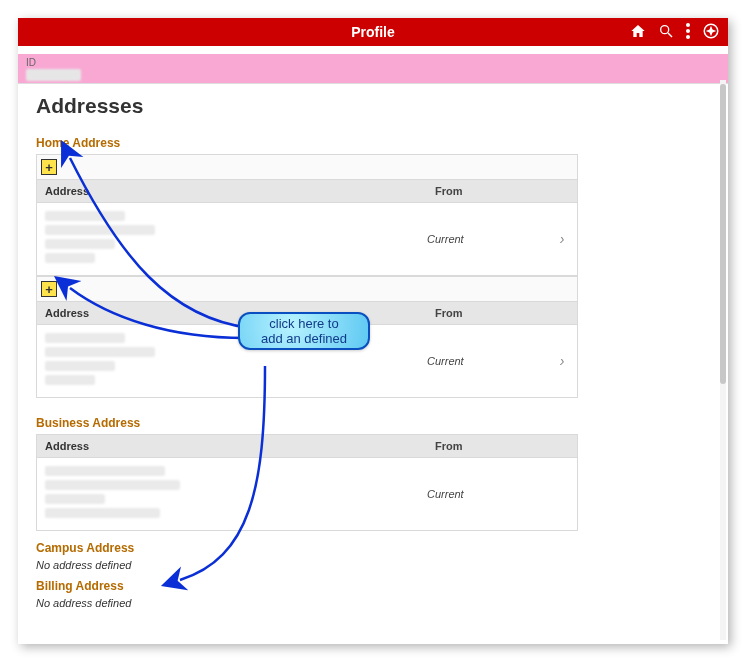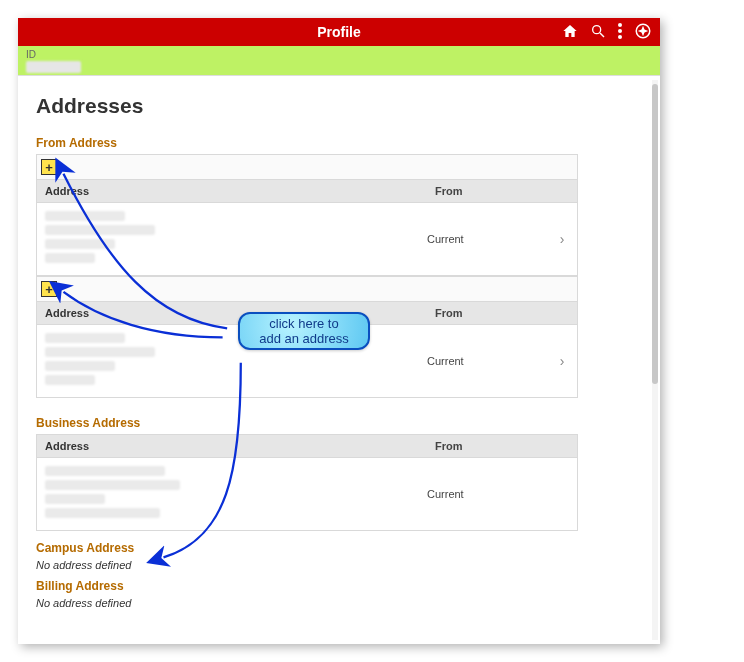--- a/index.html
+++ b/index.html
@@ -1,37 +1,37 @@
 <!DOCTYPE html>
 <html><head>
 <meta charset="utf-8">
 <style>
   * { box-sizing: border-box; }
   html, body { margin:0; padding:0; font-family: Arial, Helvetica, sans-serif; font-size:12px; color:#333; background:#fff;}
   body { padding:18px; }
-  .page-wrap { width:642px; height:626px; position:relative; background:#fff; box-shadow: 3px 3px 10px rgba(0,0,0,0.3); }
+  .page-wrap { width:710px; height:626px; position:relative; background:#fff; box-shadow: 3px 3px 10px rgba(0,0,0,0.3); }
   .header { background:#cc0000; color:#fff; height:28px; display:flex; align-items:center; position:relative;}
   .header .title { flex:1; text-align:center; font-weight:bold; font-size:14px;}
   .header .icons { position:absolute; right:8px; top:0; height:28px; display:flex; align-items:center; gap:12px;}
   .header .icons span, .header .icons svg { color:#fff; fill:#fff; }
-  .id-bar { background:#bef264; border-bottom:1px solid #ddd; font-size:11px; color:#555; padding:3px 8px 6px 8px; height:30px;}
+  .id-bar { background:#f9a8d4; border-bottom:1px solid #ddd; font-size:11px; color:#555; padding:3px 8px 6px 8px; height:30px;margin-top:8px;}
   .id-label { font-size:10px; color:#666;}
   .id-blur { width:55px; height:12px; background:#e6e6e6; border-radius:2px; filter:blur(1px); margin-top:1px;}
   .body-area { position:absolute; top:58px; bottom:0; left:0; right:0; overflow:hidden; }
   .scroll-inner { position:absolute; top:0; left:0; right:10px; bottom:0; overflow-y:auto; padding:18px 18px 0 18px; }
   .scrollbar-track { position:absolute; right:2px; top:4px; bottom:4px; width:6px; background:#f4f4f4; }
   .scrollbar-thumb { position:absolute; right:2px; top:8px; width:6px; height:300px; background:#c7c7c7; border-radius:3px; }
   .page-heading { font-size:21px; font-weight:bold; margin-bottom:18px; }
   .section-title { color:#b56b00; font-weight:bold; font-size:12px; margin:8px 0 4px 0; }
   .addr-table { width:542px; border:1px solid #d9d9d9; border-collapse:collapse; }
   .addr-table .plus-row { background:#fafafa; padding:2px; border-bottom:1px solid #d9d9d9;}
   .plus-btn { width:16px; height:16px; background:#ffe34d; border:1px solid #333; display:flex; align-items:center; justify-content:center; font-weight:bold; font-size:13px; line-height:1; cursor:pointer; margin:2px;}
   .col-row { display:flex; background:#e6e6e6; border-bottom:1px solid #d9d9d9; }
   .col-row .col { font-weight:bold; font-size:11px; padding:5px 8px; }
-  .data-row { display:flex; align-items:center; }
+  .data-row { display:flex; align-items:center;font-style:italic; }
   .col-addr-wrap { width:390px; }
   .col-from-wrap { width:120px; font-size:11px; color:#444;}
   .col-chev { width:30px; text-align:center; color:#888; font-size:14px;}
   .blur-lines { padding:8px; }
   .blur-line { height:10px; background:#eaeaea; border-radius:2px; filter:blur(1px); margin-bottom:4px; }
   .bl1{width:80px;} .bl2{width:110px;} .bl3{width:70px;} .bl4{width:50px;}
   .bbl1{width:120px;} .bbl2{width:135px;} .bbl3{width:60px;} .bbl4{width:115px;}
   .no-addr { font-size:11px; margin:4px 0 8px 0;font-style:italic; }
   .fade-bottom { position:absolute; bottom:0; left:0; right:10px; height:22px; background:linear-gradient(rgba(255,255,255,0),#fff); pointer-events:none;}
 
@@ -79,21 +79,21 @@
   <div class="id-bar">
     <div class="id-label">ID</div>
     <div class="id-blur"></div>
   </div>
 
   <div class="body-area">
     <div class="scroll-inner">
 
       <div class="page-heading">Addresses</div>
 
-      <div class="section-title">From Address</div>
+      <div class="section-title">Home Address</div>
       <div class="addr-table">
         <div class="plus-row">
             <div class="plus-btn">+</div>
           </div>
         <div class="col-row">
           <div class="col col-addr-wrap">Address</div>
           <div class="col col-from-wrap">From</div>
         </div>
         <div class="data-row">
           <div class="col-addr-wrap blur-lines">
@@ -166,17 +166,17 @@
       </defs>
 
       <path d="M230,310 C150,300 100,240 50,140" stroke="#0a2fd6" stroke-width="2.5" fill="none" marker-end="url(#ah)"></path>
 
       <path d="M225,320 C150,320 90,300 50,270" stroke="#0a2fd6" stroke-width="2.5" fill="none" marker-end="url(#ah)"></path>
 
       <path d="M245,348 C245,470 230,540 160,562" stroke="#0a2fd6" stroke-width="2.5" fill="none" marker-end="url(#ah)"></path>
     </svg>
     <div class="callout">
       <div>click here to</div>
-      <div>add an address</div>
+      <div>add an defined</div>
     </div>
   </div>
 
 </div>
 
 </body></html>

